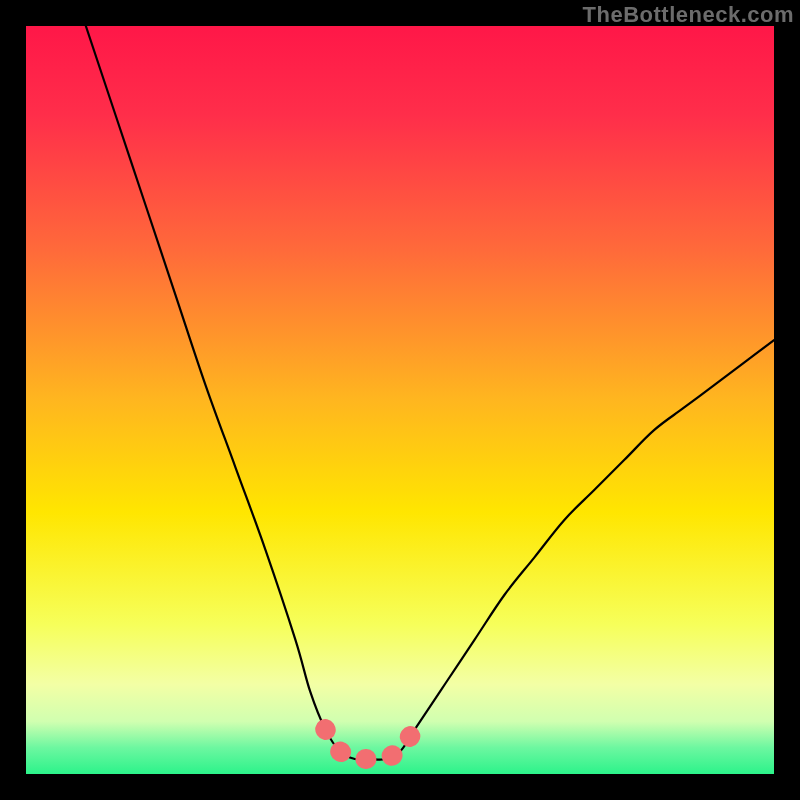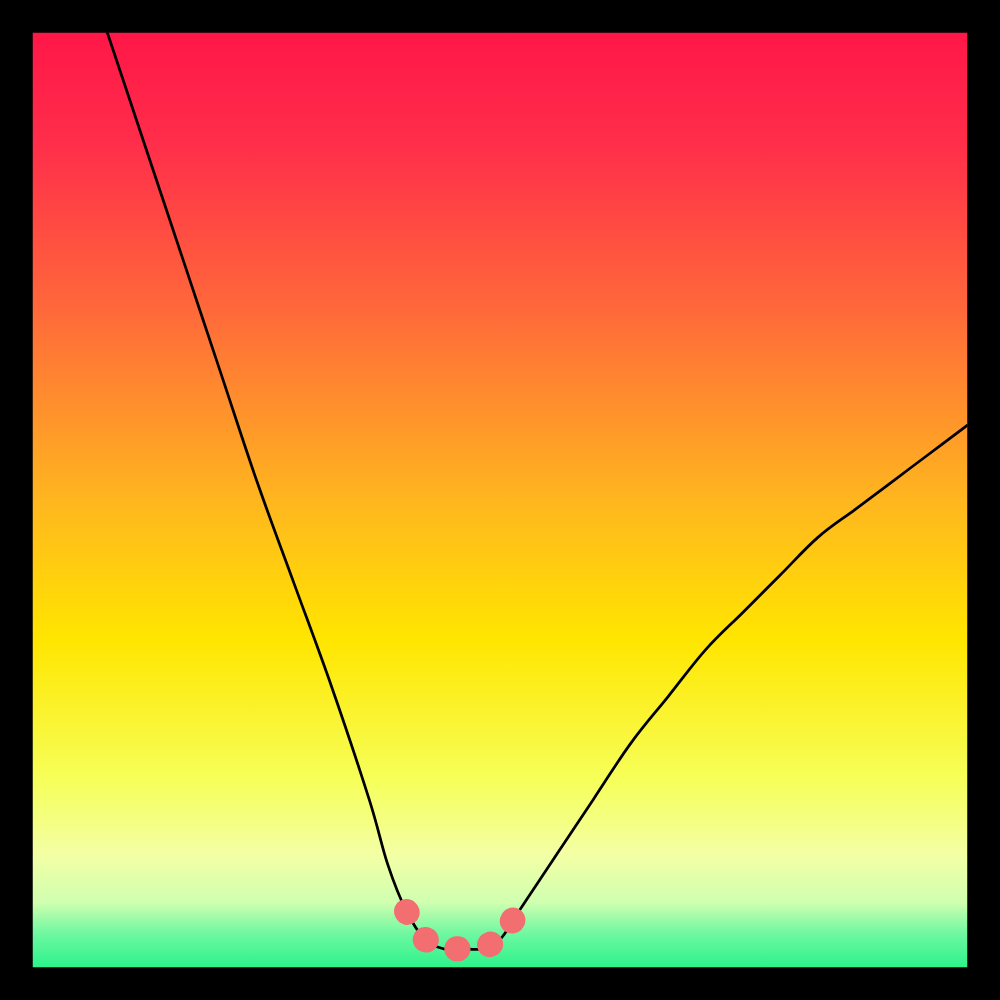--- a/index.html
+++ b/index.html
@@ -36,20 +36,21 @@
   .plot svg {
     width: 748px;
     height: 748px;
     display: block;
   }
 </style>
 </head>
 <body>
 
 <div class="outer">
+  <div class="watermark">TheBottleneck.com</div>
   <div class="plot">
     <svg viewBox="0 0 748 748" preserveAspectRatio="none">
       <defs>
         <linearGradient id="bg-grad" x1="0" y1="0" x2="0" y2="1">
           <stop offset="0" stop-color="#ff1748"></stop>
           <stop offset="0.12" stop-color="#ff2e4a"></stop>
           <stop offset="0.30" stop-color="#ff6a3a"></stop>
           <stop offset="0.50" stop-color="#ffb61f"></stop>
           <stop offset="0.65" stop-color="#ffe600"></stop>
           <stop offset="0.80" stop-color="#f6ff5a"></stop>

